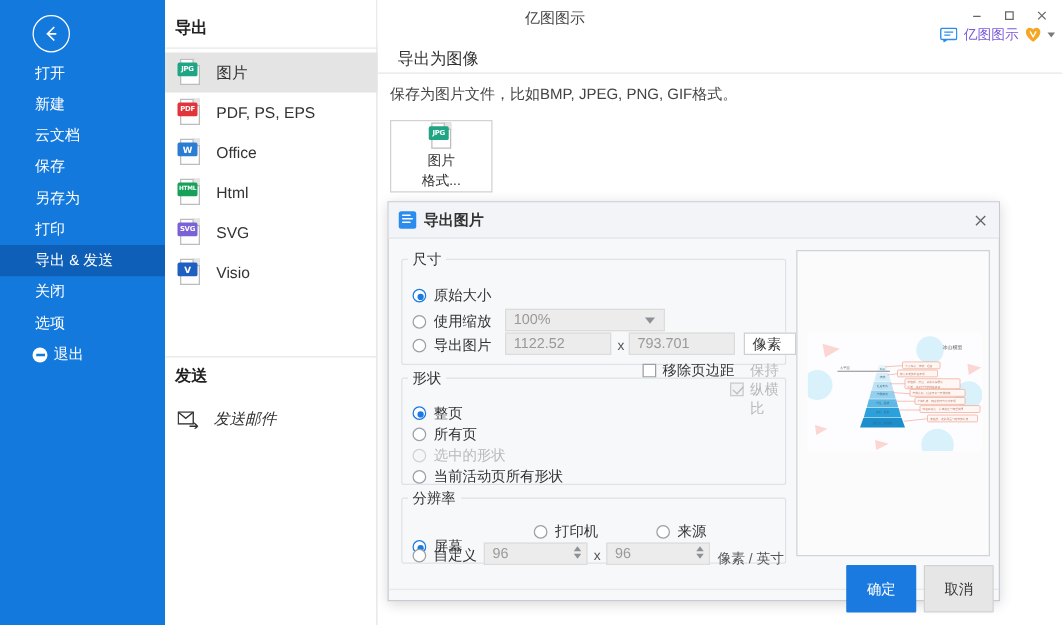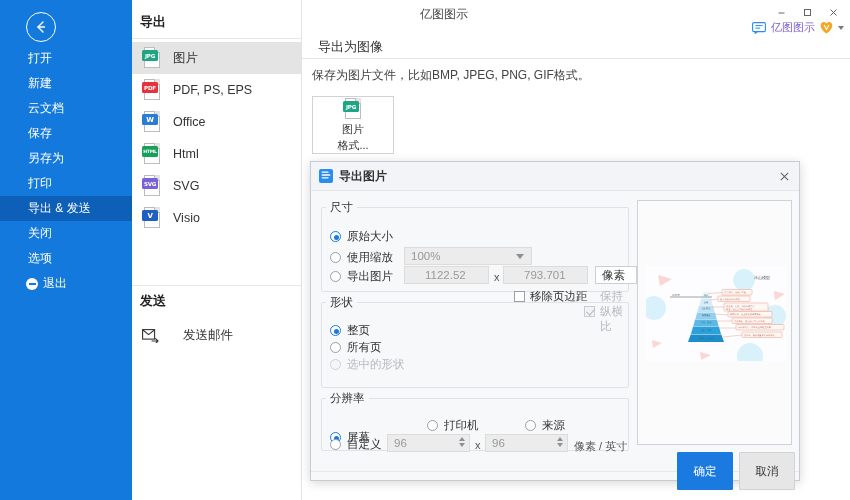--- a/index.html
+++ b/index.html
@@ -63,21 +63,21 @@
     padding-left: 10px; cursor: pointer; font-size: 12.5px; color: #333;
   }
   .mid-item.active { background: #e4e4e4; }
   .mid-title2 {
     position: absolute; left: 8px; top: 292px;
     font-size: 13px; font-weight: bold; color: #222;
   }
   .mid-sep2 { position:absolute; left: 0; top: 285px; width: 170px; height:1px; background:#e8e8e8; }
   .mail-item {
     position: absolute; left: 10px; top: 327px;
-    display:flex; align-items:center; gap:23px; cursor:pointer; font-size:12.5px;
+    display:flex; align-items:center; gap:11px; cursor:pointer; font-size:12.5px;font-style:italic;
   }
 
   
   .ficon { position: relative; width: 20px; height: 22px; flex: none; }
   .ficon .page {
     position: absolute; left: 2px; top: 0; width: 16px; height: 21px;
     background: #fefefe; border: 1px solid #bcbcbc;
   }
   .ficon .fold {
     position: absolute; left: 12px; top: 0; width: 6px; height: 6px;
@@ -167,21 +167,21 @@
   .radio-row { position: absolute; display: flex; align-items: center; gap: 6px; }
   .rd { width: 11px; height: 11px; border-radius: 50%; border: 1px solid #9aa0a6; background:#fff; position: relative; flex:none; cursor:pointer; }
   .rd.on { border-color: #1a7ae0; }
   .rd.on::after { content:""; position:absolute; left:2.5px; top:2.5px; width:5px; height:5px; border-radius:50%; background:#1a7ae0; }
   .rd.dis { border-color: #cfd3d8; background:#f5f6f7; }
   .rlbl { font-size: 11.5px; color: #333; white-space: nowrap; }
   .rlbl.dis { color: #b6b9bd; }
 
   .tbox {
     position: absolute; background: #ececec; border: 1px solid #dcdcdc;
-    font-size: 11.5px; color: #999; display:flex; align-items:center; padding-left: 20px;
+    font-size: 11.5px; color: #999; display:flex; align-items:center; padding-left: 6px;
     font-family: "Liberation Sans", sans-serif;
   }
   .ddl {
     position: absolute; background: #ececec; border: 1px solid #dcdcdc;
     font-size: 11.5px; color: #999; display:flex; align-items:center; padding-left: 6px;
   }
   .ddl .arw, .tbox .arw {
     position:absolute; right: 7px; top: 50%; margin-top:-2px;
     width: 0; height: 0; border-left: 4px solid transparent; border-right: 4px solid transparent;
     border-top: 5px solid #8d9196;
@@ -450,20 +450,24 @@
         <span class="rd on"></span>
         <span class="rlbl">整页</span>
       </div>
       <div class="radio-row" style="left:8px; top:30px;">
         <span class="rd"></span>
         <span class="rlbl">所有页</span>
       </div>
       <div class="radio-row" style="left:8px; top:47px;">
         <span class="rd dis"></span>
         <span class="rlbl dis">选中的形状</span>
+      </div>
+      <div class="radio-row" style="left:8px; top:64px;">
+        <span class="rd"></span>
+        <span class="rlbl">当前活动页所有形状</span>
       </div>
     </fieldset>
 
     <fieldset class="grp grp-res">
       <legend>分辨率</legend>
 
       <div class="radio-row" style="left:8px; top:12px;margin-top:12px;">
         <span class="rd on"></span>
         <span class="rlbl">屏幕</span>
       </div>

